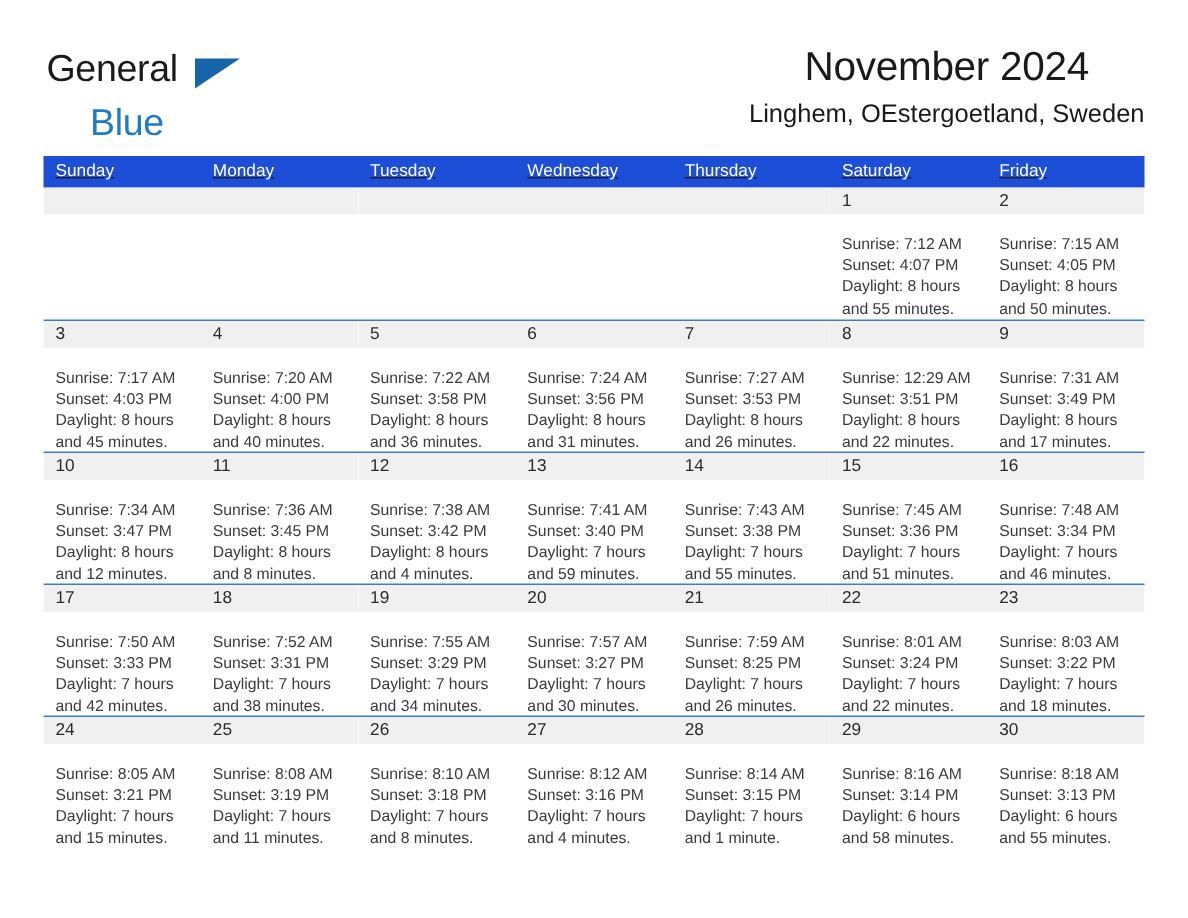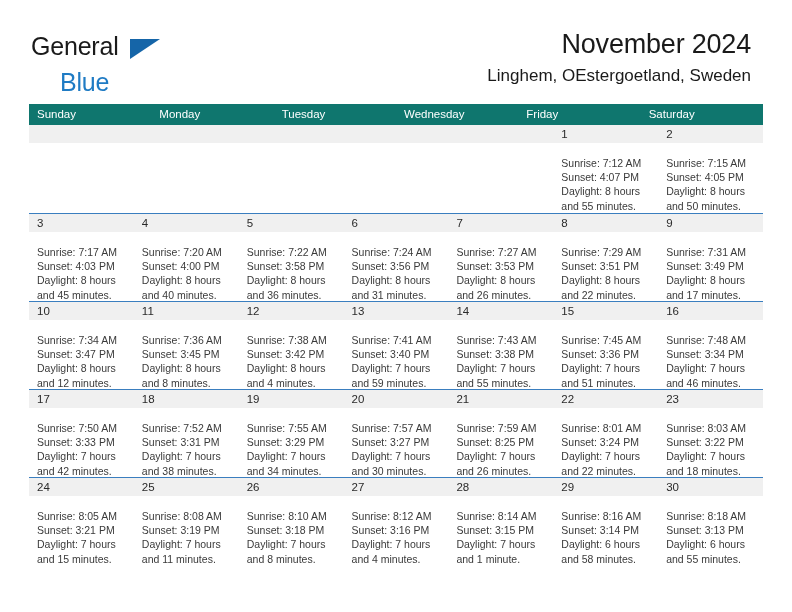--- a/index.html
+++ b/index.html
@@ -61,23 +61,23 @@
     left: 101px;
     top: 8px;
     width: 0;
     height: 0;
     border-left: 30px solid #1565a8;
     border-bottom: 20px solid transparent;
   }
 
   .title-block {
     position: absolute;
-    right: 12px;
+    right: 0;
     top: 0;
-    text-align: right;
+    text-align: center;
   }
   .cal-title {
     font-size: 27px;
     line-height: 33px;
     color: #1a1a1a;
     font-weight: normal;
     letter-spacing: -0.2px;
   }
   .cal-subtitle {
     margin-top: 6px;
@@ -89,22 +89,23 @@
   
   .calendar {
     position: absolute;
     left: 29px;
     top: 104px;
     width: 734px;
   }
 
   .weekday-row {
     display: flex;
-    background: #0f766e;
+    background: #1d4ed8;
     height: 21px;
+    text-decoration: underline;
   }
   .weekday-cell {
     flex: 1 1 0;
     color: #ffffff;
     font-size: 11.5px;
     line-height: 21px;
     padding-left: 8px;
     box-sizing: border-box;
     overflow: hidden;
     white-space: nowrap;
@@ -173,22 +174,23 @@
     </div>
 
   </div>
 
   <div class="calendar">
     <div class="weekday-row" id="weekday-row">
         <div class="weekday-cell">Sunday</div>
         <div class="weekday-cell">Monday</div>
         <div class="weekday-cell">Tuesday</div>
         <div class="weekday-cell">Wednesday</div>
+        <div class="weekday-cell">Thursday</div>
+        <div class="weekday-cell">Saturday</div>
         <div class="weekday-cell">Friday</div>
-        <div class="weekday-cell">Saturday</div>
       </div>
     <div id="weeks-container">
         <div class="week-row first">
           <div class="day-cell empty">
             <div class="day-number-band">
               <span class="day-number"></span>
             </div>
           </div>
           <div class="day-cell empty">
             <div class="day-number-band">
@@ -287,21 +289,21 @@
               <div>Sunset: 3:53 PM</div>
               <div>Daylight: 8 hours</div>
               <div>and 26 minutes.</div>
             </div>
           </div>
           <div class="day-cell">
             <div class="day-number-band">
               <span class="day-number">8</span>
             </div>
             <div class="day-info">
-              <div>Sunrise: 7:29 AM</div>
+              <div>Sunrise: 12:29 AM</div>
               <div>Sunset: 3:51 PM</div>
               <div>Daylight: 8 hours</div>
               <div>and 22 minutes.</div>
             </div>
           </div>
           <div class="day-cell">
             <div class="day-number-band">
               <span class="day-number">9</span>
             </div>
             <div class="day-info">

